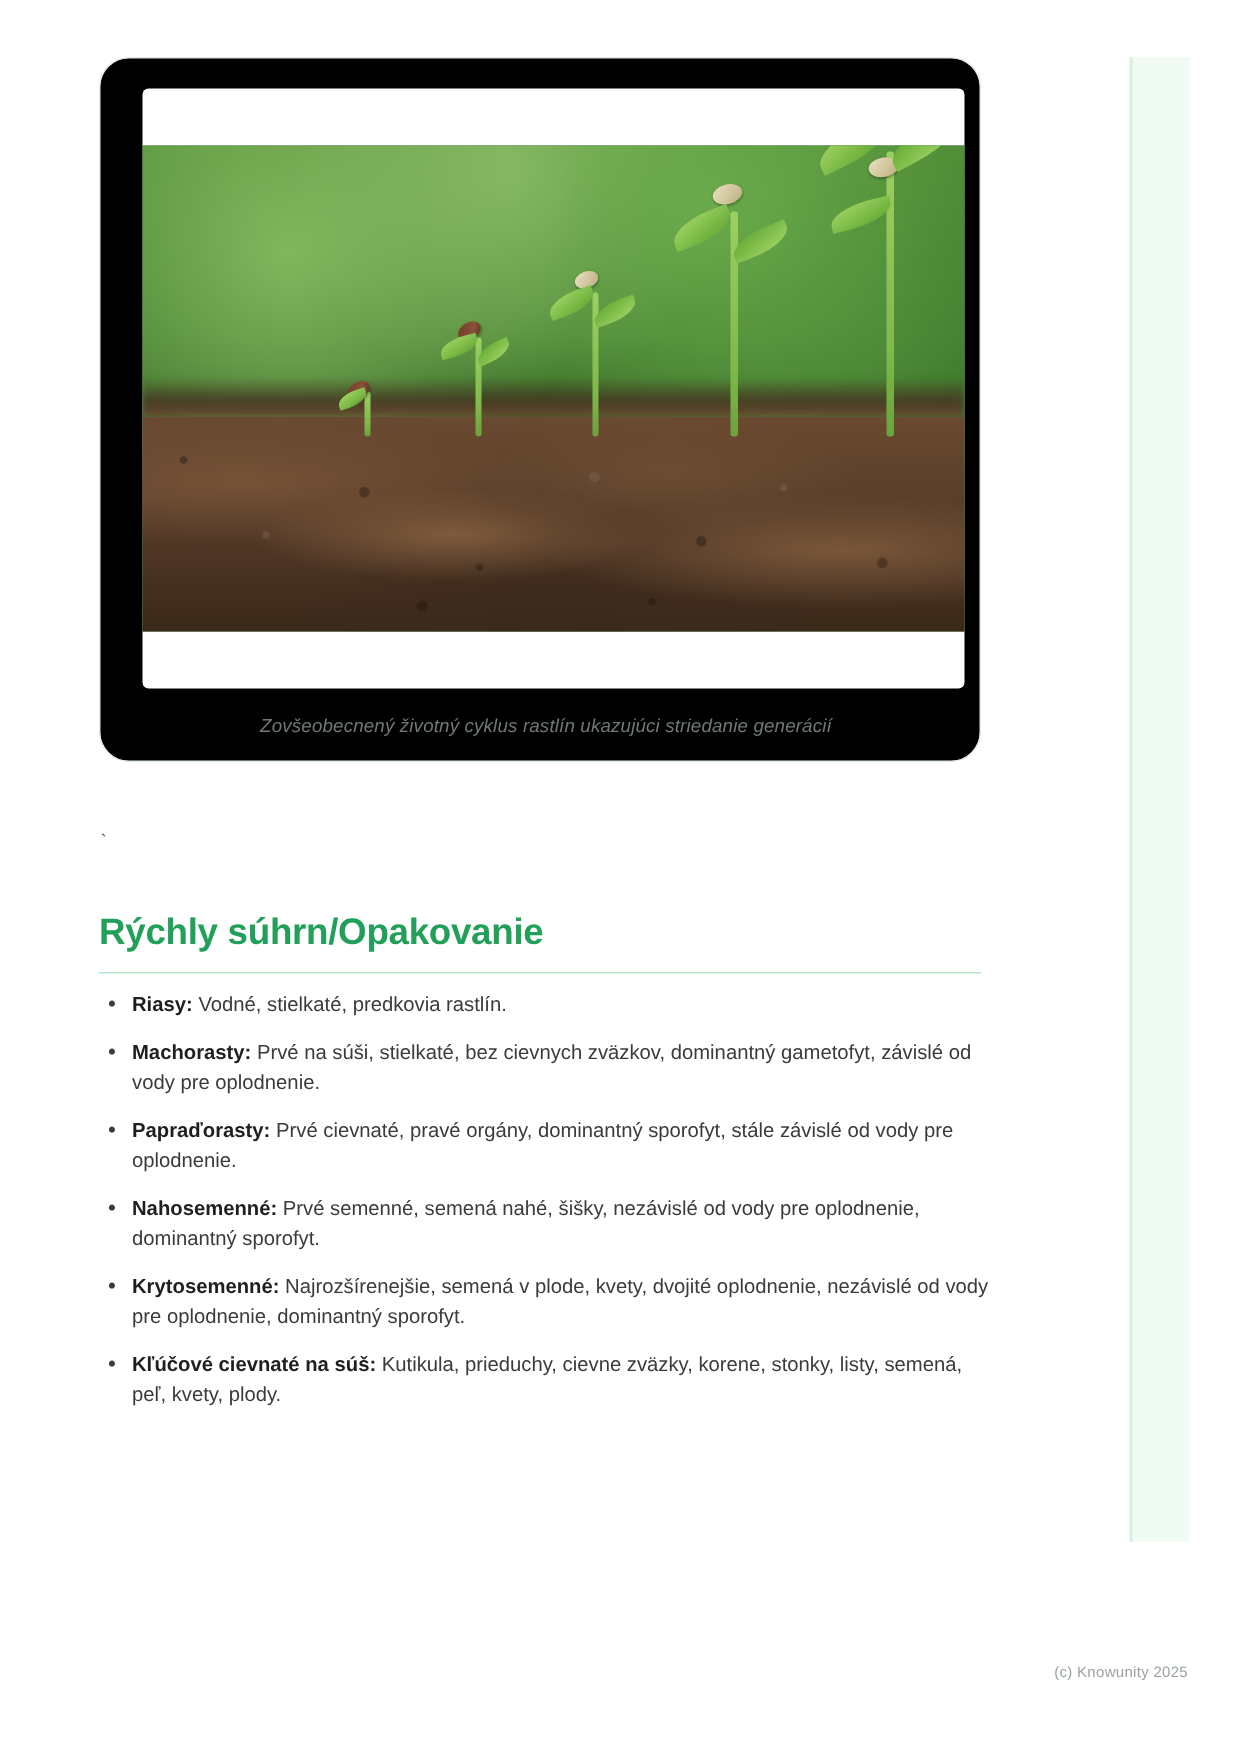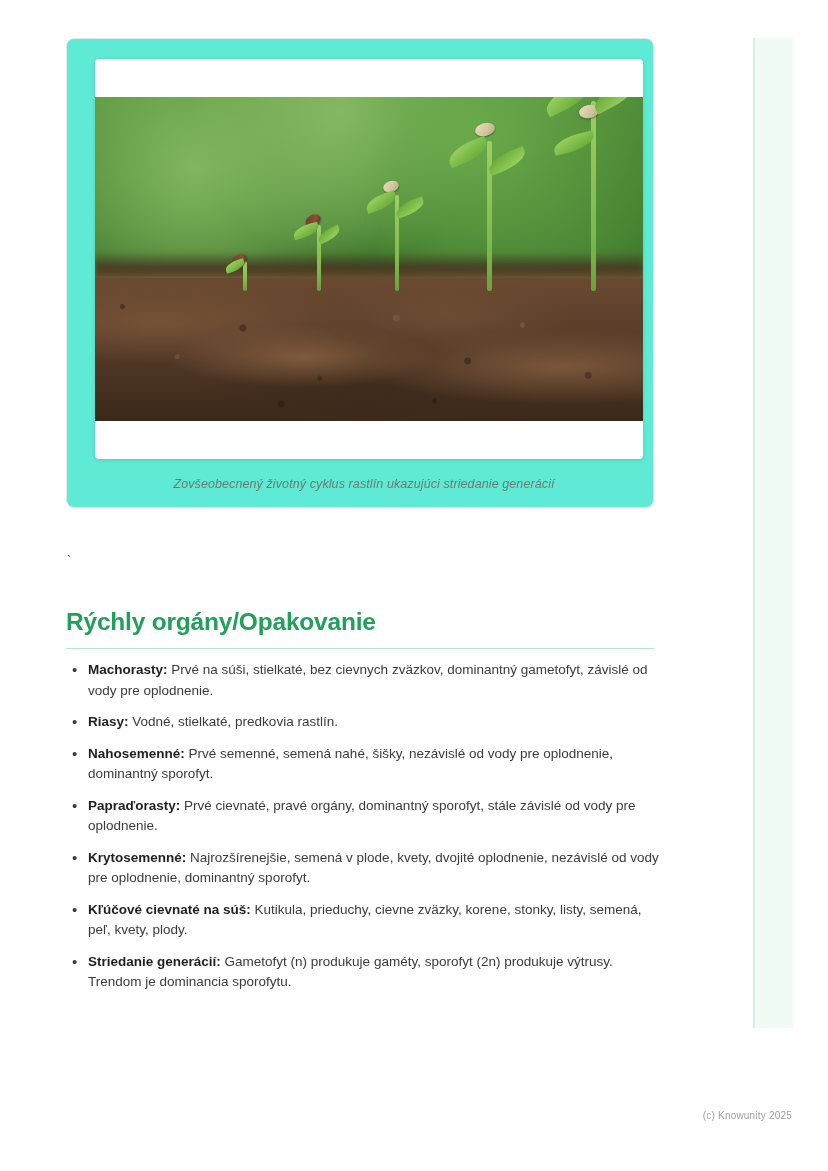--- a/index.html
+++ b/index.html
@@ -34,22 +34,22 @@
   }
 
   
   .figure-card {
     position: absolute;
     left: 66px;
     top: 38px;
     width: 588px;
     box-sizing: border-box;
     border: 1px solid #e2ece6;
-    border-radius: 8px;
-    background: #5eead4;
+    border-radius: 20px;
+    background: #000000;
     padding: 20px 20px 16px 28px;
   }
 
   .photo-frame {
     background: #ffffff;
     border-radius: 4px;
     box-shadow: 0 1px 4px rgba(0,0,0,0.12);
     padding: 38px 0;
     width: 548px;
     margin: 0 auto;
@@ -266,27 +266,26 @@
           <div class="leaf" style="left:48px; top:4px; width:50px; height:19px; transform:rotate(152deg);"></div>
           <div class="leaf" style="left:10px; top:54px; width:42px; height:16px; transform:rotate(-14deg);"></div>
         </div>
       </div>
     </div>
     <div class="caption">Zovšeobecnený životný cyklus rastlín ukazujúci striedanie generácií</div>
   </div>
 
   <div class="tick-mark">`</div>
 
-  <div class="section-title">Rýchly orgány/Opakovanie</div>
+  <div class="section-title">Rýchly súhrn/Opakovanie</div>
   <div class="title-rule"></div>
 
   <ul class="summary-list" id="summary-list">
+      <li><b>Riasy:</b><span> Vodné, stielkaté, predkovia rastlín.</span></li>
       <li><b>Machorasty:</b><span> Prvé na súši, stielkaté, bez cievnych zväzkov, dominantný gametofyt, závislé od vody pre oplodnenie.</span></li>
-      <li><b>Riasy:</b><span> Vodné, stielkaté, predkovia rastlín.</span></li>
+      <li><b>Papraďorasty:</b><span> Prvé cievnaté, pravé orgány, dominantný sporofyt, stále závislé od vody pre oplodnenie.</span></li>
       <li><b>Nahosemenné:</b><span> Prvé semenné, semená nahé, šišky, nezávislé od vody pre oplodnenie, dominantný sporofyt.</span></li>
-      <li><b>Papraďorasty:</b><span> Prvé cievnaté, pravé orgány, dominantný sporofyt, stále závislé od vody pre oplodnenie.</span></li>
       <li><b>Krytosemenné:</b><span> Najrozšírenejšie, semená v plode, kvety, dvojité oplodnenie, nezávislé od vody pre oplodnenie, dominantný sporofyt.</span></li>
       <li><b>Kľúčové cievnaté na súš:</b><span> Kutikula, prieduchy, cievne zväzky, korene, stonky, listy, semená, peľ, kvety, plody.</span></li>
-      <li><b>Striedanie generácií:</b><span> Gametofyt (n) produkuje gaméty, sporofyt (2n) produkuje výtrusy. Trendom je dominancia sporofytu.</span></li>
     </ul>
 
   <div class="footer">(c) Knowunity 2025</div>
 </div>
 
 </body></html>

